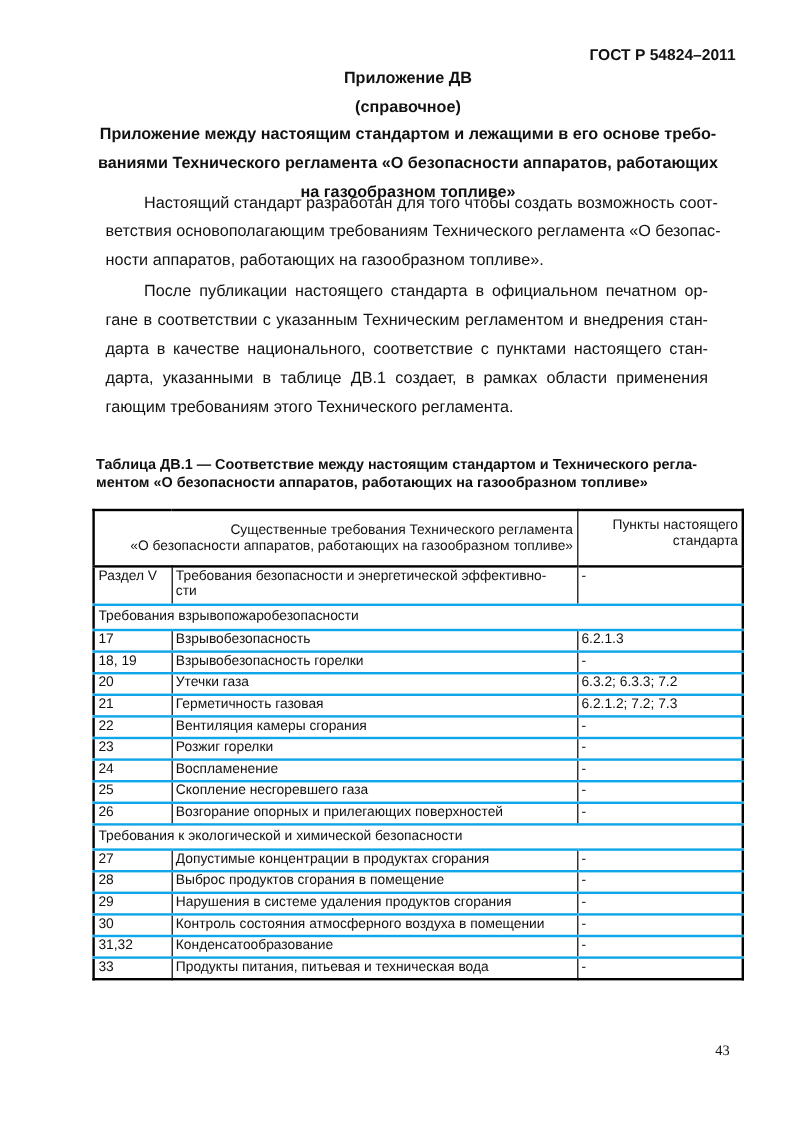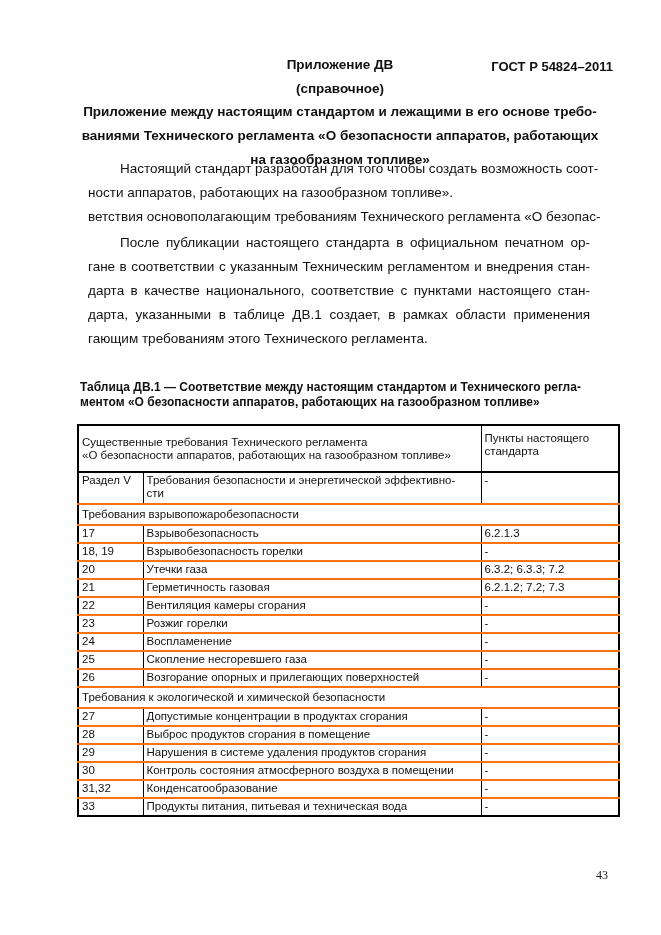--- a/index.html
+++ b/index.html
@@ -1,41 +1,41 @@
 <!DOCTYPE html>
 <html><head>
 <meta charset="utf-8">
 <style>
   html, body { margin: 0; padding: 0; background: #ffffff; }
   body { width: 661px; height: 935px; position: relative; overflow: hidden; color: #111; }
   .sans { font-family: "Liberation Sans", "DejaVu Sans", sans-serif; }
   .serif { font-family: "Liberation Serif", "DejaVu Serif", serif; margin-left: 28px; }
 
-  .doc-code { position: absolute; top: 38px; right: 48px; font-weight: bold; font-size: 13px; margin-top: 21px; }
+  .doc-code { position: absolute; top: 38px; right: 48px; font-weight: bold; font-size: 13px; }
   .center-bold { position: absolute; left: 80px; width: 520px; text-align: center; font-weight: bold; font-size: 13.5px; }
   .annex-title { top: 57px; }
   .annex-kind { top: 81px; }
   .h1 { top: 104px; }
   .h2 { top: 128px; }
   .h3 { top: 152px; }
 
   .para { position: absolute; left: 88px; width: 502px; font-size: 13.5px; line-height: 24px; text-align: justify; text-align-last: left; }
   .para-1 { top: 157px; }
   .para-2 { top: 229px; }
   .para .line { display: block; text-align: justify; text-align-last: justify; white-space: nowrap; }
   .para .line.last { text-align-last: left; }
   .para .line.indent { padding-left: 32px; }
 
   .table-caption { position: absolute; left: 80px; top: 380px; width: 520px; font-weight: bold; font-size: 12px; line-height: 15px; }
 
   table.req { position: absolute; left: 77px; top: 424px; width: 541px; border-collapse: collapse; font-size: 11.5px; table-layout: fixed; }
   table.req td, table.req th { border: 1px solid #000; padding: 1px 3px; vertical-align: top; line-height: 13px; }
   table.req { border: 2px solid #000; }
-  table.req tr.row td { border-top: 2px solid #f97316; }
-  table.req th { font-weight: normal; text-align: left; vertical-align: middle; height: 38px; border-bottom: 2px solid #000; }
+  table.req tr.row td { border-top: 2px solid #0ea5e9; }
+  table.req th { font-weight: normal; text-align: right; vertical-align: middle; height: 38px; border-bottom: 2px solid #000; }
   table.req td.group { padding-top: 3px; padding-bottom: 2px; }
   col.c1 { width: 65px; }
   col.c2 { width: 338px; }
   col.c3 { width: 138px; }
   table.req tr.row td { height: 14px; }
 
   .page-number { position: absolute; top: 868px; left: 568px; font-size: 12px; }
 </style>
 </head>
 <body>
@@ -44,22 +44,22 @@
 
 <div class="center-bold annex-title sans">Приложение ДВ</div>
 <div class="center-bold annex-kind sans">(справочное)</div>
 
 <div class="center-bold h1 sans" style="left:72px;width:536px;">Приложение между настоящим стандартом и лежащими в его основе требо-</div>
 <div class="center-bold h2 sans" style="left:72px;width:536px;">ваниями Технического регламента «О безопасности аппаратов, работающих</div>
 <div class="center-bold h3 sans">на газообразном топливе»</div>
 
 <div class="para para-1 sans" style="top:157px;">
   <span class="line indent">Настоящий стандарт разработан для того чтобы создать возможность соот-</span>
+  <span class="line">ветствия основополагающим требованиям Технического регламента «О безопас-</span>
   <span class="line last">ности аппаратов, работающих на газообразном топливе».</span>
-  <span class="line">ветствия основополагающим требованиям Технического регламента «О безопас-</span>
 </div>
 
 <div class="para para-2 sans" style="top:231px;">
   <span class="line indent">После публикации настоящего стандарта в официальном печатном ор-</span>
   <span class="line">гане в соответствии с указанным Техническим регламентом и внедрения стан-</span>
   <span class="line">дарта в качестве национального, соответствие с пунктами настоящего стан-</span>
   <span class="line">дарта, указанными в таблице ДВ.1 создает, в рамках области применения</span>
   <span class="line last">гающим требованиям этого Технического регламента.</span>
 </div>
 

